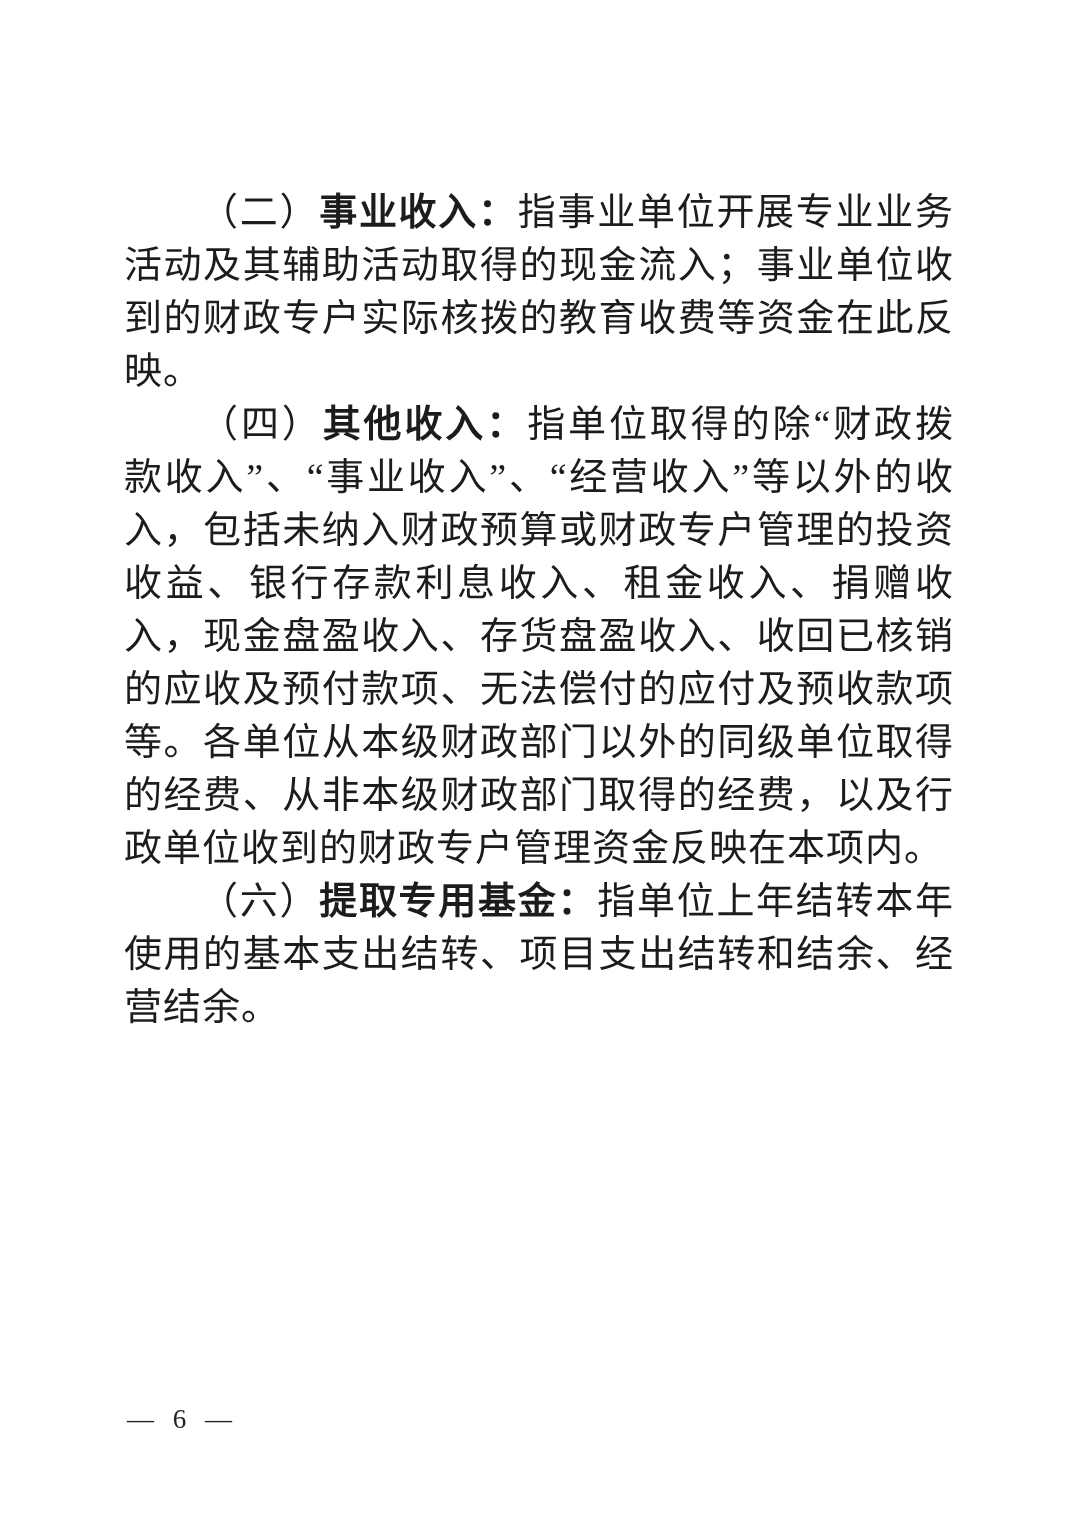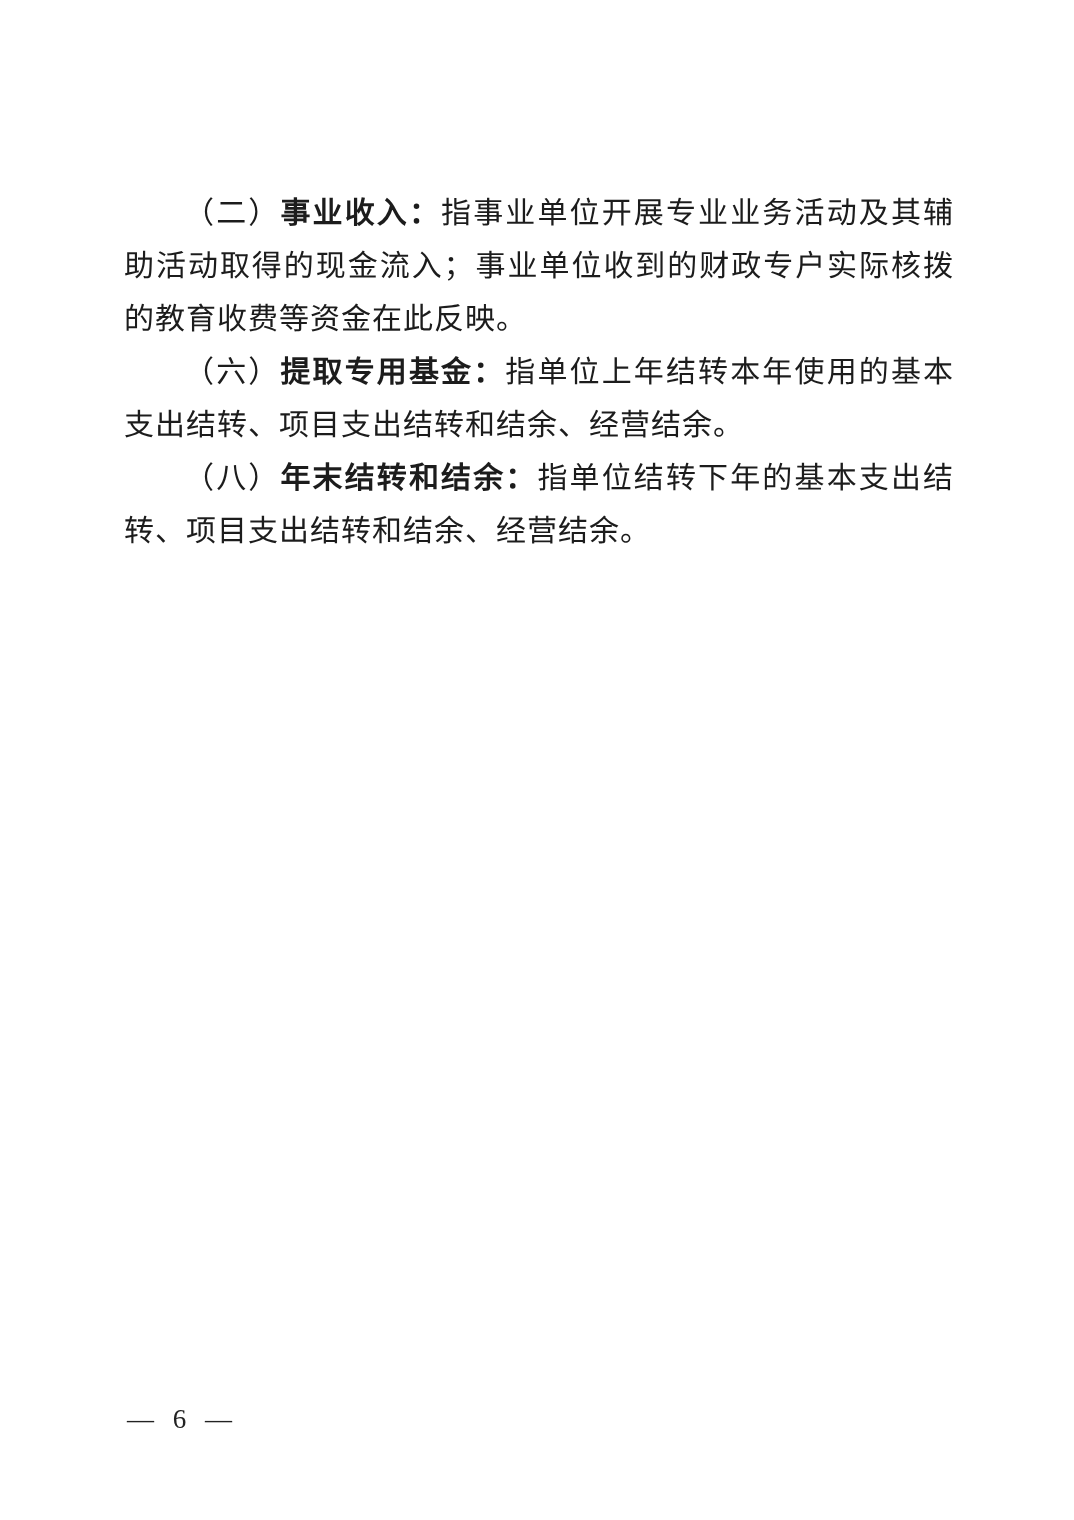--- a/index.html
+++ b/index.html
@@ -18,21 +18,21 @@
     background: #ffffff;
   }
   .content {
     position: absolute;
     left: 124px;
     top: 186px;
     width: 830px;
   }
   .para {
     margin: 0;
-    font-size: 30px;
+    font-size: 38px;
     line-height: 53px;
     text-indent: 2em;
     text-align: justify;
     text-justify: inter-character;
     letter-spacing: 1px;
     word-break: break-all;
   }
   .para .term {
     font-weight: 700;
   }
@@ -47,25 +47,25 @@
 </style>
 </head>
 <body>
 
 <div class="page">
   <main class="content">
 
     <p class="para"><span>（二）</span><span class="term">事业收入：</span><span>指事业单位开展专业业务活动及其辅助活动取得的现金流入；事业单位收到的财政专户实际核拨的教育收费等资金在此反映。</span></p>
 
 
+    <p class="para"><span>（四）</span><span class="term">其他收入：</span><span>指单位取得的除“财政拨款收入”、“事业收入”、“经营收入”等以外的收入，包括未纳入财政预算或财政专户管理的投资收益、银行存款利息收入、租金收入、捐赠收入，现金盘盈收入、存货盘盈收入、收回已核销的应收及预付款项、无法偿付的应付及预收款项等。各单位从本级财政部门以外的同级单位取得的经费、从非本级财政部门取得的经费，以及行政单位收到的财政专户管理资金反映在本项内。</span></p>
 
 
     <p class="para"><span>（六）</span><span class="term">提取专用基金：</span><span>指单位上年结转本年使用的基本支出结转、项目支出结转和结余、经营结余。</span></p>
 
 
-    <p class="para"><span>（八）</span><span class="term">年末结转和结余：</span><span>指单位结转下年的基本支出结转、项目支出结转和结余、经营结余。</span></p>
 
   </main>
 
   <footer class="footer">
     <span>— 6 —</span>
   </footer>
 </div>
 
 </body></html>

